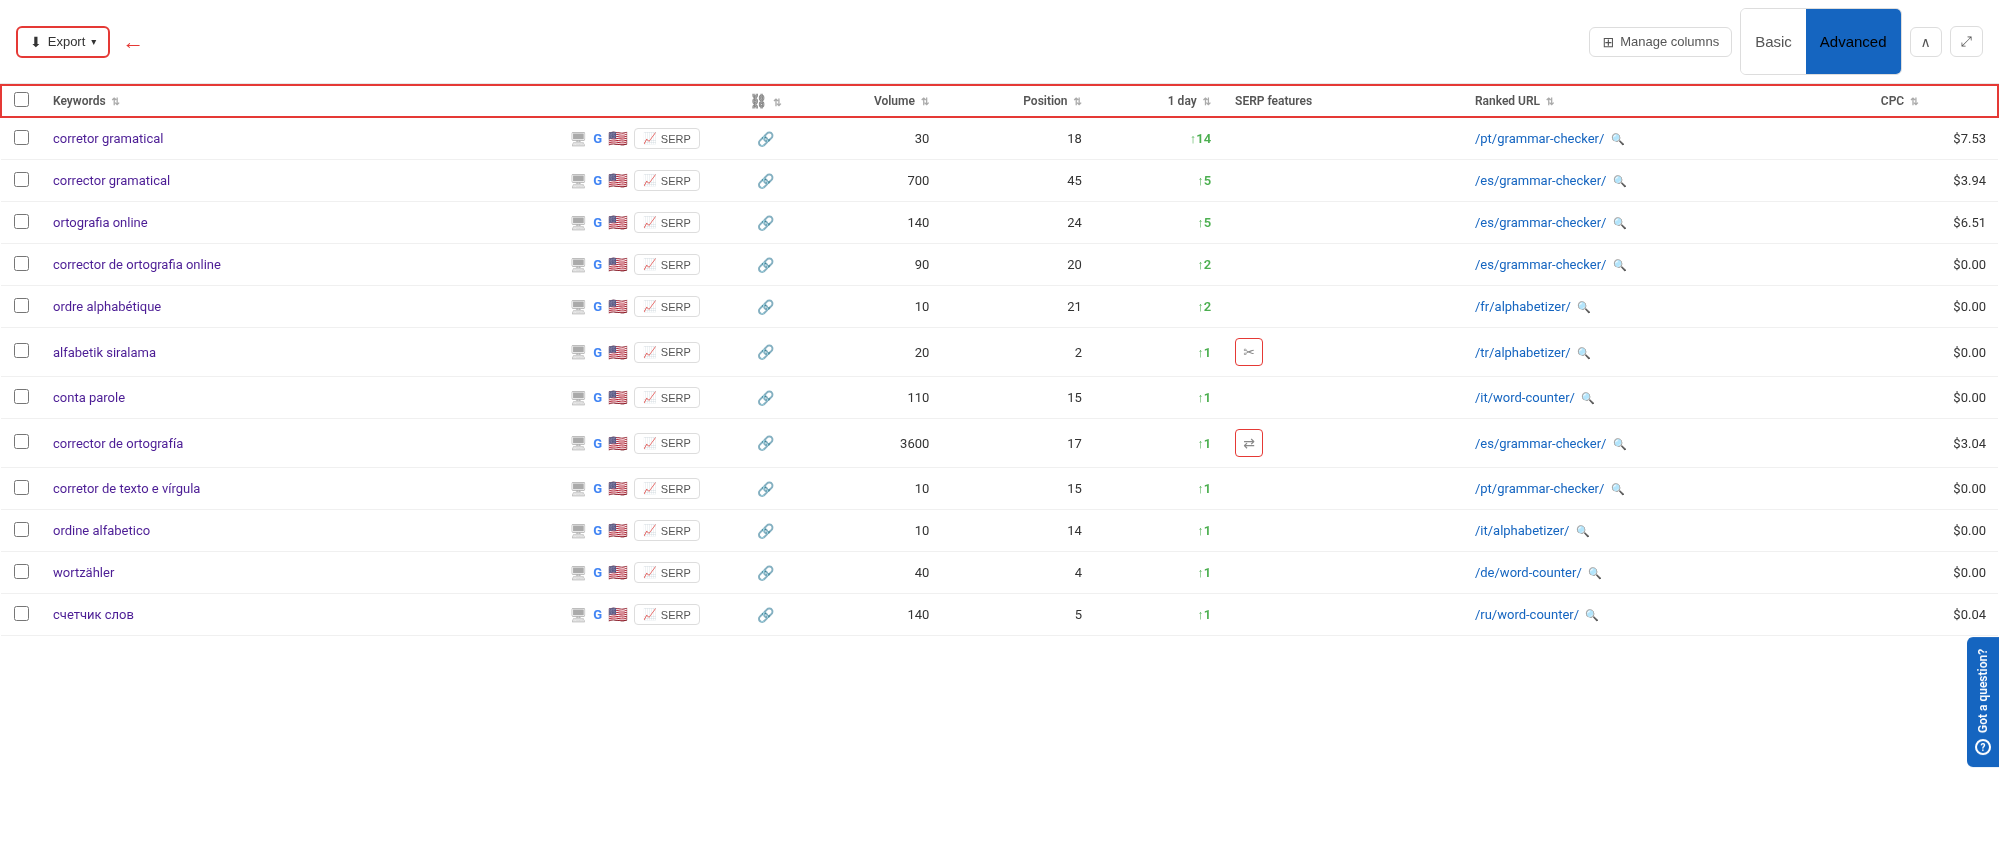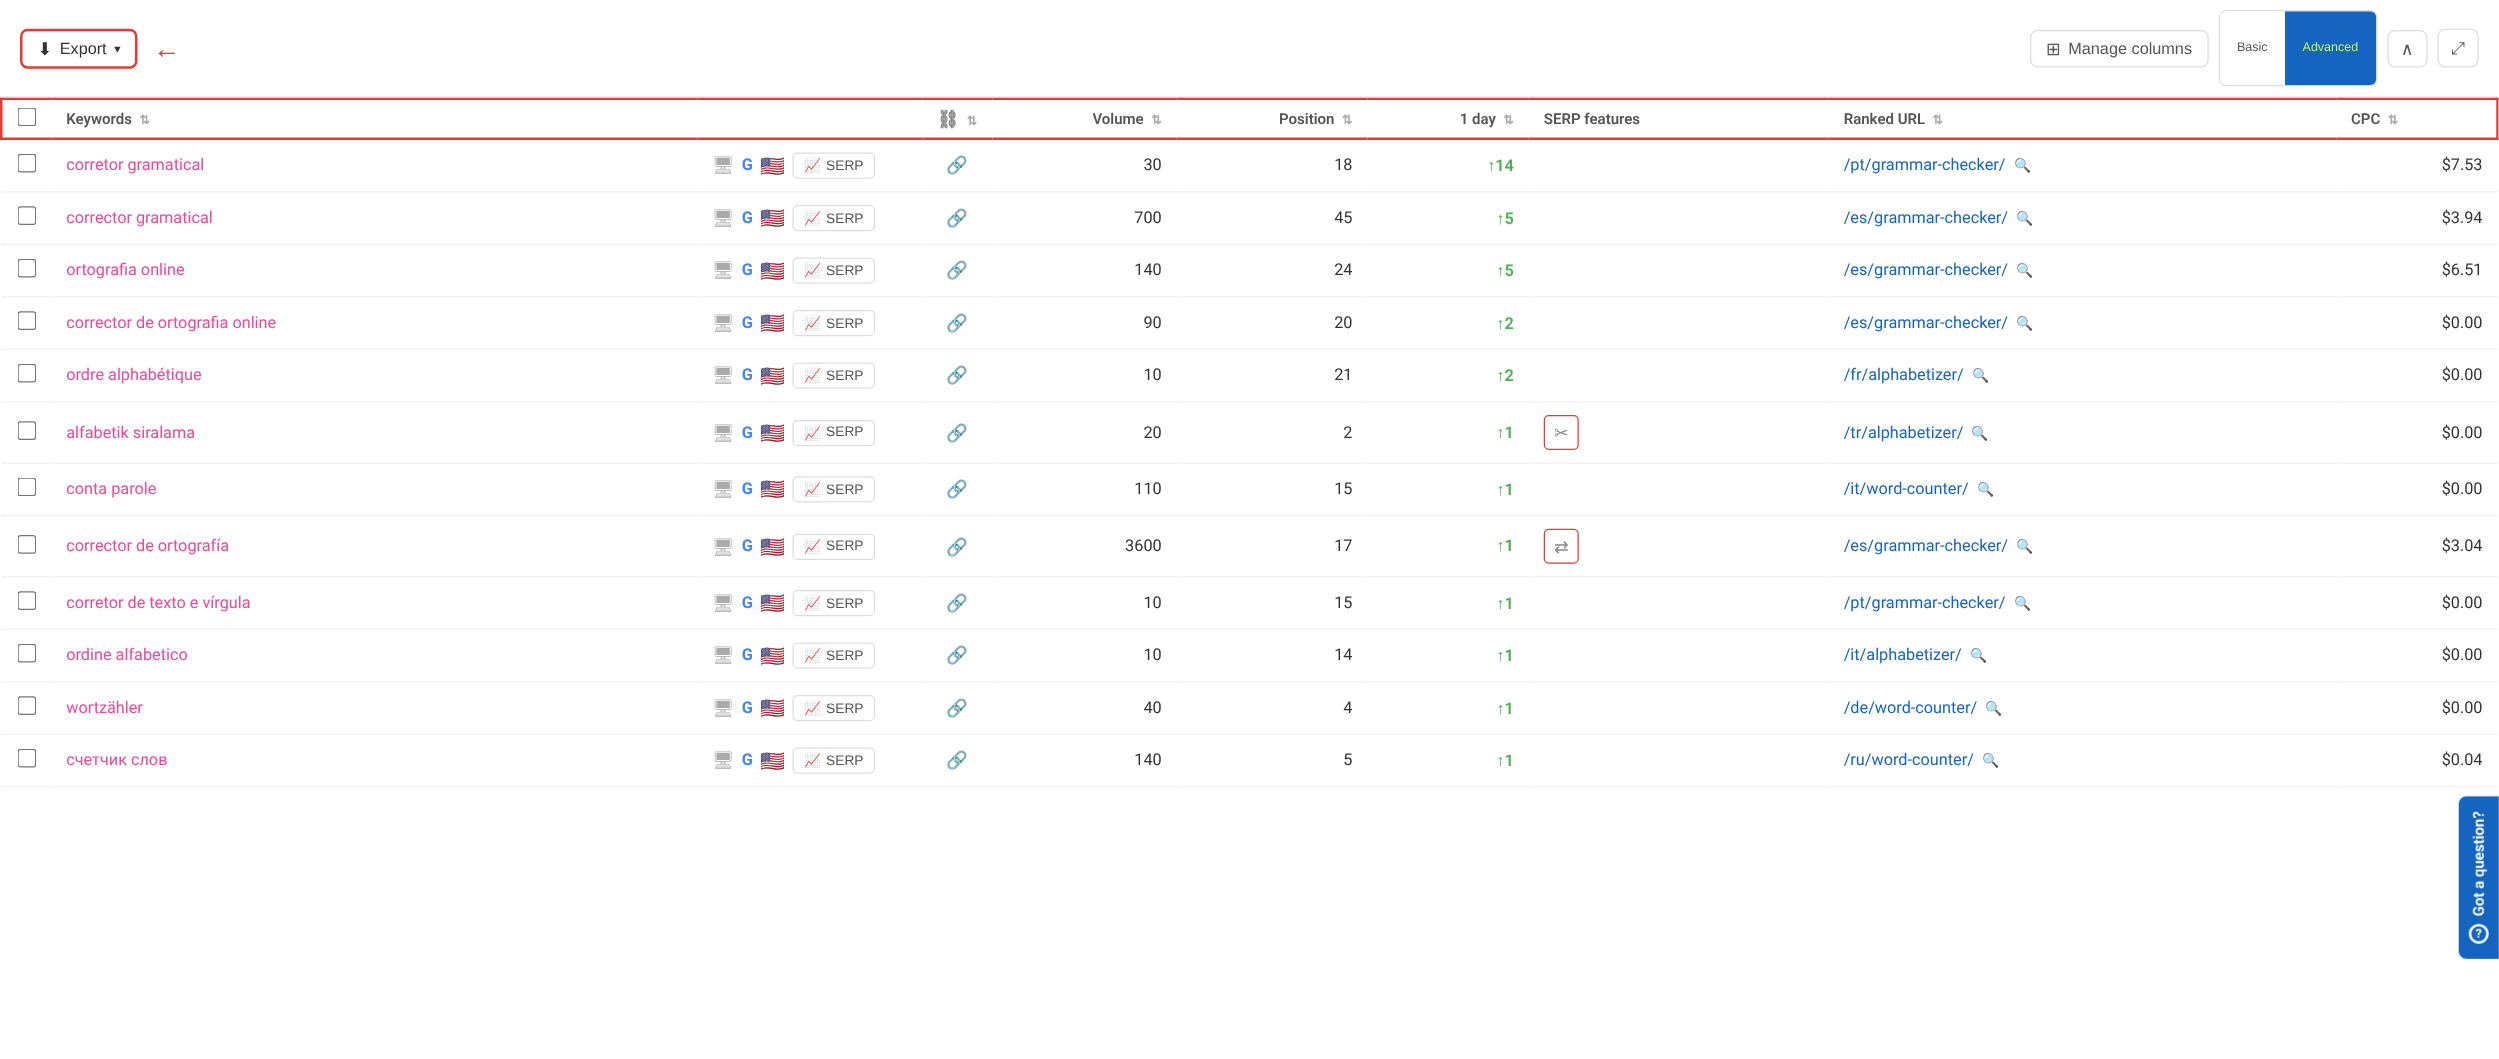--- a/index.html
+++ b/index.html
@@ -69,27 +69,27 @@
       border: 1px solid #ddd;
       border-radius: 6px;
       overflow: hidden;
     }
 
     .view-btn {
       padding: 24px 14px;
       background: #fff;
       border: none;
       cursor: pointer;
-      font-size: 10px;
+      font-size: 15px;
       color: #555;
     }
 
     .view-btn.active {
       background: #1565c0;
-      color: #bef264;
+      color: #000000;
     }
 
     .toolbar-icon-btn {
       border: 1px solid #ddd;
       border-radius: 6px;
       padding: 6px 10px;
       background: #fff;
       cursor: pointer;
       color: #555;
       font-size: 14px;
@@ -146,21 +146,21 @@
 
     .checkbox-cell input[type="checkbox"] {
       width: 15px;
       height: 15px;
       cursor: pointer;
     }
 
     .keyword-cell {
       min-width: 280px;
       font-size: 13px;
-      color: #ec4899;
+      color: #4c1d95;
     }
 
     .tools-cell {
       display: flex;
       align-items: center;
       gap: 6px;
     }
 
     .tool-icon {
       color: #aaa;

